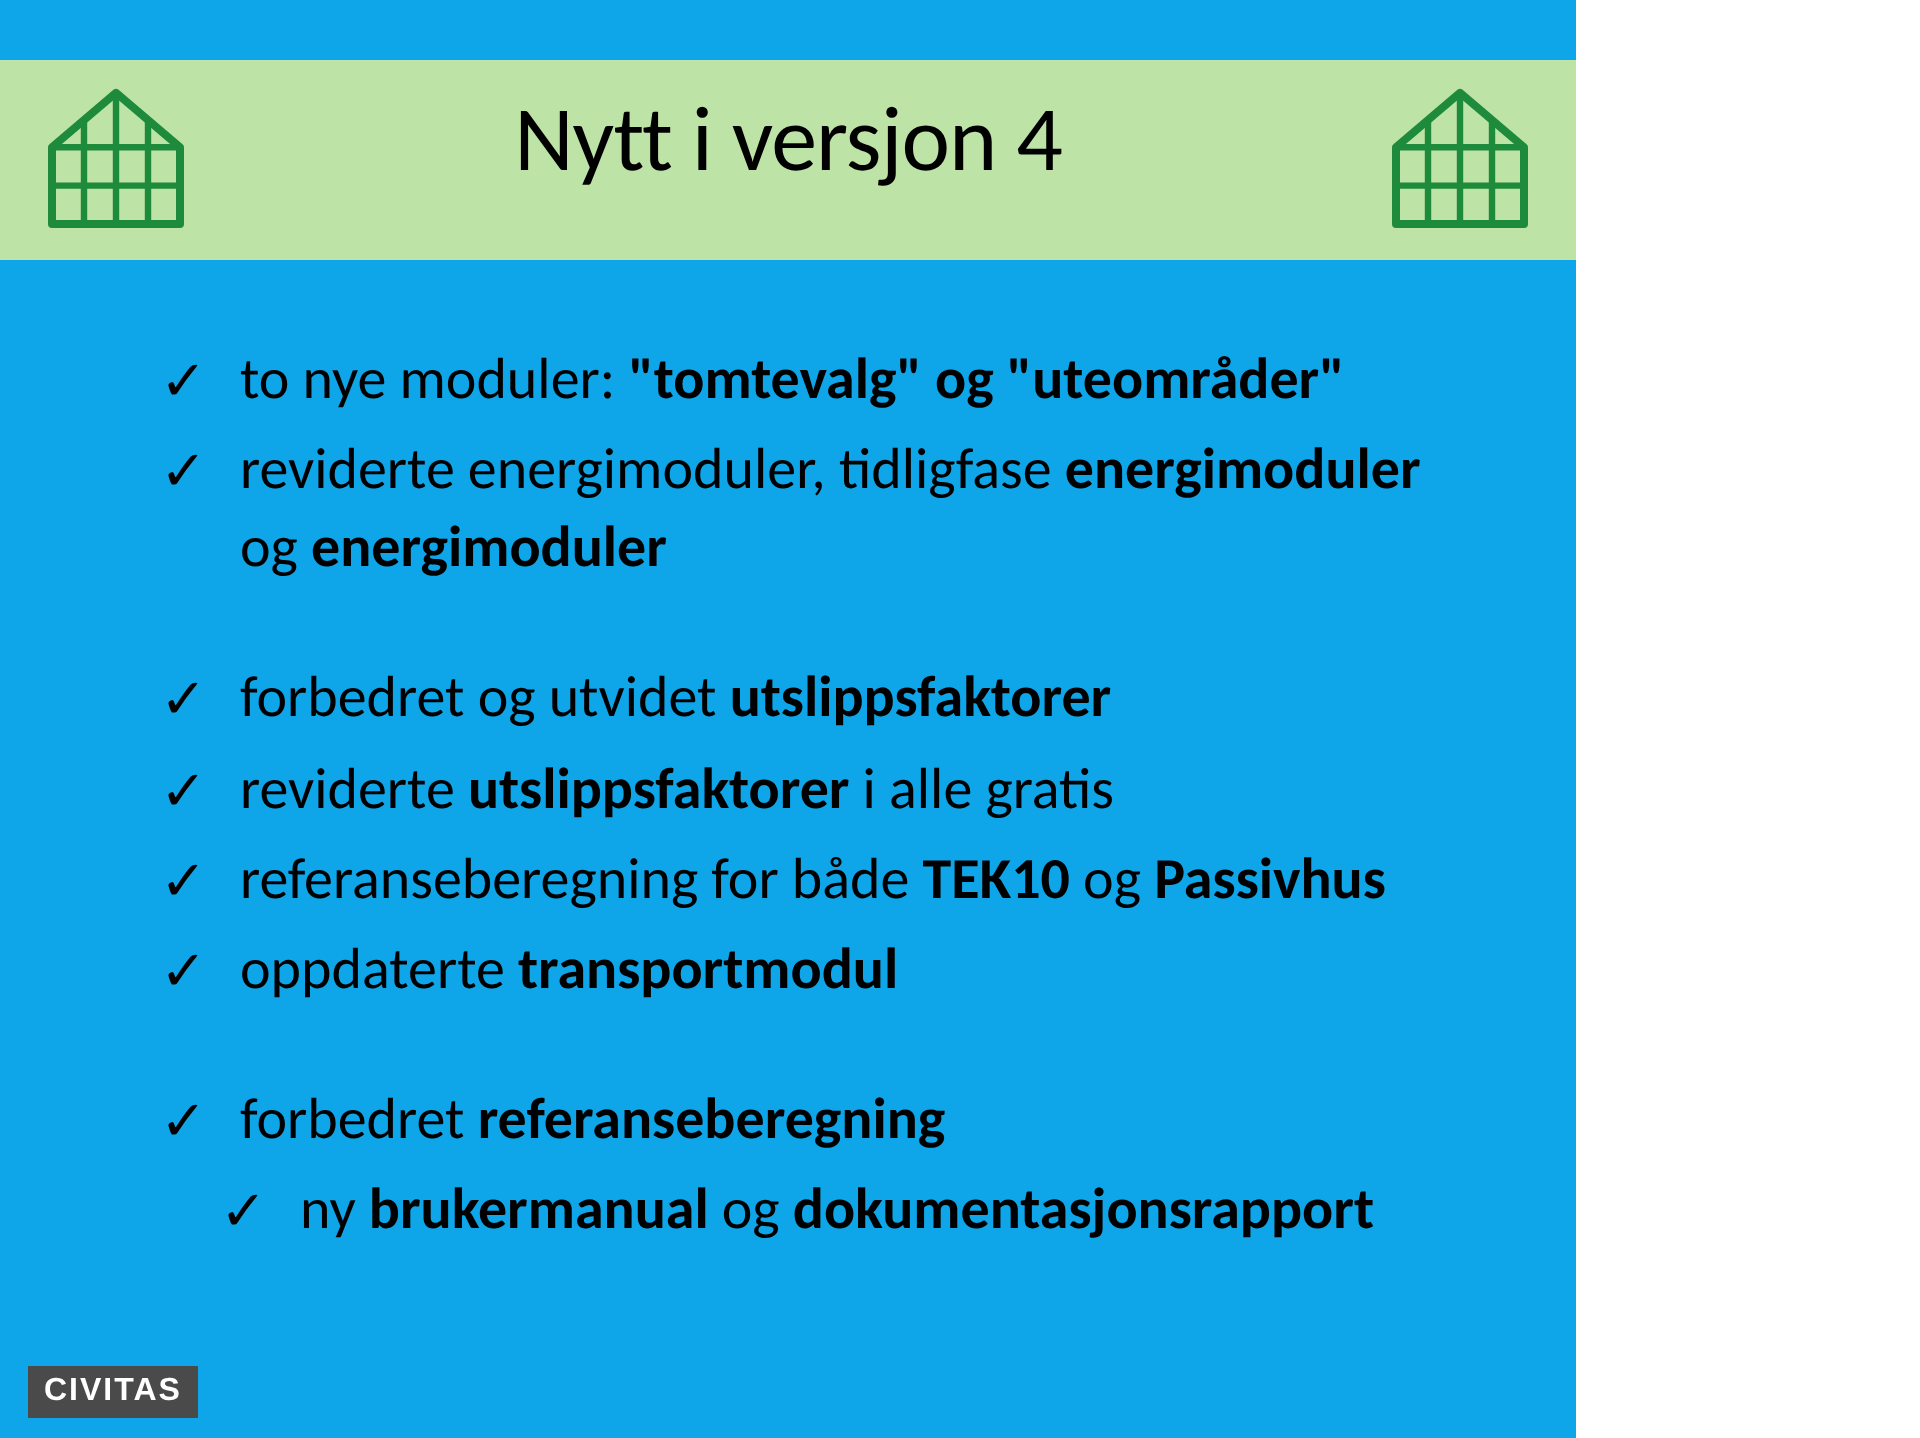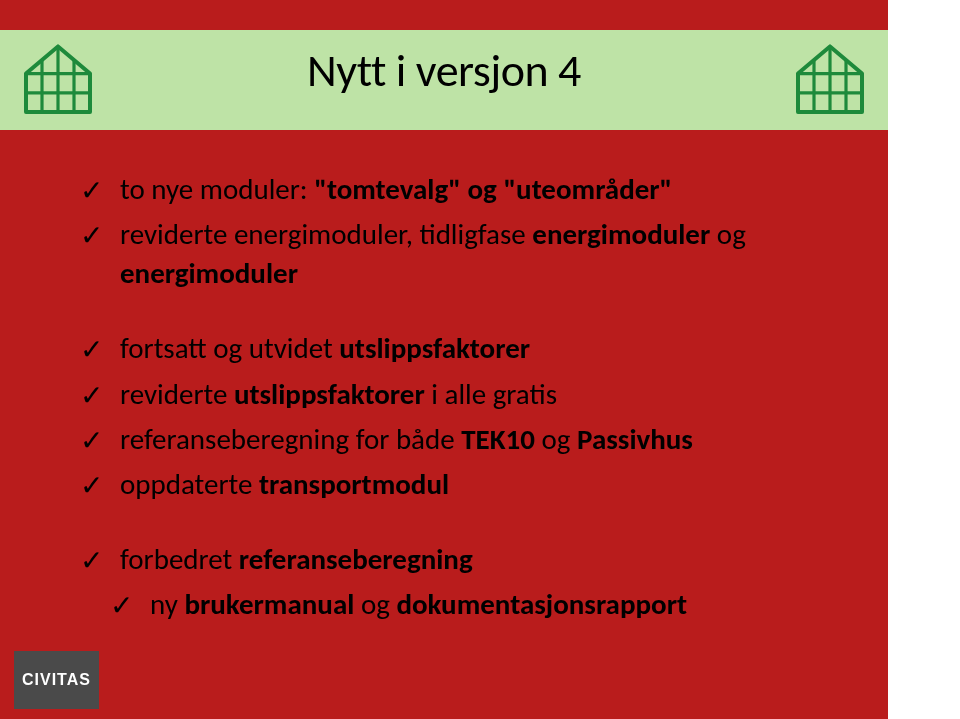--- a/index.html
+++ b/index.html
@@ -1,31 +1,31 @@
 <!DOCTYPE html>
 <html><head>
 <meta charset="utf-8">
 <style>
   * { margin: 0; padding: 0; box-sizing: border-box; }
   html, body { width: 960px; height: 719px; overflow: hidden; font-family: Calibri, "Segoe UI", Arial, sans-serif; background: #fff; }
-  .slide { position: relative; width: 888px; height: 719px; background: #b91c1c; }
+  .slide { position: relative; width: 788px; height: 719px; background: #0ea5e9; }
   .green-stripe { position: absolute; left: 0; right: 0; top: 30px; height: 100px; background: #bee3a6; z-index: 0; }
   .house-icon { position: absolute; top: 40px; width: 80px; height: 80px; z-index: 1; }
   .house-left { left: 18px; }
   .house-right { right: 18px; }
   .title { position: absolute; top: 42px; left: 0; right: 0; text-align: center; font-size: 46px; font-weight: 400; color: #000; z-index: 2; letter-spacing: -0.5px; }
   .content { position: absolute; top: 170px; left: 80px; right: 60px; z-index: 2; }
   ul.bullets { list-style: none; }
   ul.bullets li { position: relative; padding-left: 40px; font-size: 29px; line-height: 1.35; color: #000; margin-bottom: 6px; }
   ul.bullets li .chk { position: absolute; left: 0; top: 2px; font-size: 28px; color: #000; }
   ul.bullets li.indent { padding-left: 70px; }
   ul.bullets li.indent .chk { left: 30px; }
   .gap { height: 24px; }
   .footnote { margin-top: 28px; font-size: 29px; font-style: italic; color: #000; padding-left: 0; }
-  .logo { position: absolute; left: 14px; bottom: 10px; background: #4a4a4a; color: #fff; font-size: 16px; font-weight: 700; letter-spacing: 1px; padding: 20px 8px; font-family: Arial, sans-serif; }
+  .logo { position: absolute; left: 14px; bottom: 10px; background: #4a4a4a; color: #fff; font-size: 16px; font-weight: 700; letter-spacing: 1px; padding: 4px 8px; font-family: Arial, sans-serif; }
   b { font-weight: 700; }
 </style>
 </head>
 <body>
 
 <div class="slide">
 
   <div class="green-stripe"></div>
 
   <svg class="house-icon house-left" viewBox="0 0 100 100">
@@ -58,21 +58,21 @@
 
       <li>
         <span class="chk">✓</span>
         <span>reviderte energimoduler, tidligfase </span><b>energimoduler</b><span> og </span><b>energimoduler</b>
       </li>
 
       <li class="gap"></li>
 
       <li>
         <span class="chk">✓</span>
-        <span>fortsatt og utvidet </span><b>utslippsfaktorer</b>
+        <span>forbedret og utvidet </span><b>utslippsfaktorer</b>
       </li>
 
       <li>
         <span class="chk">✓</span>
         <span>reviderte </span><b>utslippsfaktorer</b><span> i alle gratis</span>
       </li>
 
       <li>
         <span class="chk">✓</span>
         <span>referanseberegning for både </span><b>TEK10</b><span> og </span><b>Passivhus</b>

